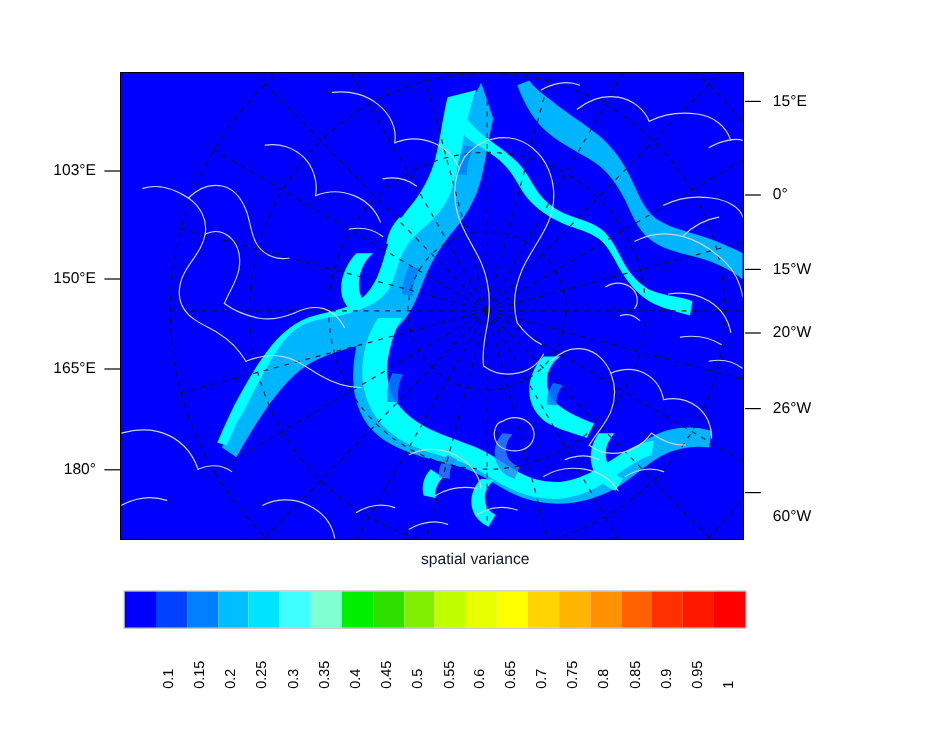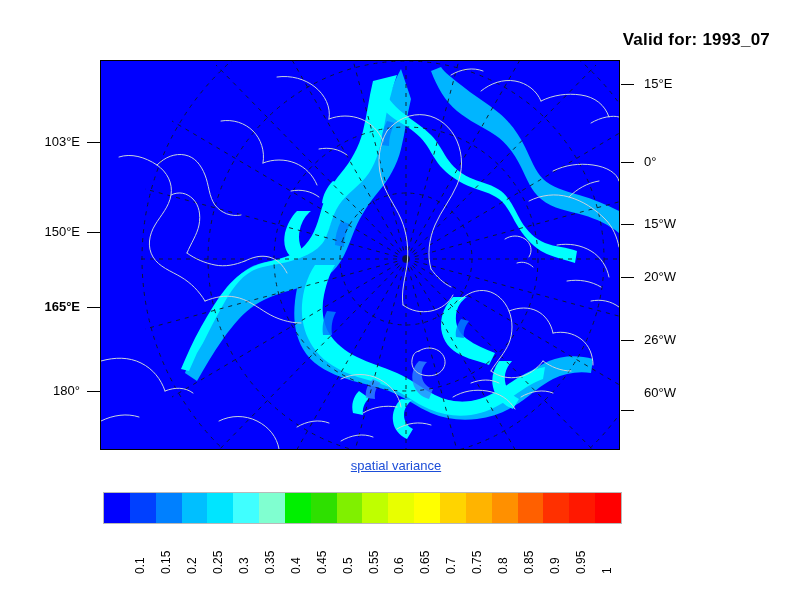--- a/index.html
+++ b/index.html
@@ -27,21 +27,21 @@
   .tick-r{width:13px;}
 
   .axlabel{
     position:absolute;font-size:13px;color:#000;white-space:nowrap;
   }
   .axlabel.left{text-align:right;}
   .axlabel.right{text-align:center;}
 
   .cb-caption{
     position:absolute;left:0;top:458px;width:792px;text-align:center;
-    font-size:13px;color:#1d4ed8;text-decoration:underline;
+    font-size:13px;color:#0f172a;
   }
 
   .cbar{
     position:absolute;left:103px;top:492px;width:519px;height:32px;
     border:1px solid #b9b9b9;box-sizing:border-box;
     display:flex;
   }
   .cbar .band{flex:1 1 0;height:100%;}
 
   .cb-tickwrap{position:absolute;left:103px;top:528px;width:519px;height:70px;}
@@ -49,21 +49,20 @@
     position:absolute;top:0;font-size:12px;color:#000;
     transform:rotate(-90deg);transform-origin:left top;
     white-space:nowrap;
   }
 </style>
 </head>
 <body>
 
 <div id="stage">
 
-  <div class="title">Valid for: 1993_07</div>
 
   <div class="map-frame">
     <svg class="map-svg" viewBox="0 0 518 388">
       <defs>
         <clipPath id="clipmap">
             <rect x="0" y="0" width="518" height="388"></rect>
           </clipPath>
       </defs>
 
       <g clip-path="url(#clipmap)">
@@ -237,36 +236,36 @@
     </svg>
   </div>
 
   <div class="tick" style="left:87px;top:142px;"></div>
   <div class="tick" style="left:87px;top:232px;"></div>
   <div class="tick" style="left:87px;top:307px;"></div>
   <div class="tick" style="left:87px;top:391px;"></div>
 
   <div class="axlabel left" style="left:0;width:80px;top:134px;">103°E</div>
   <div class="axlabel left" style="left:0;width:80px;top:224px;">150°E</div>
-  <div class="axlabel left" style="left:0;width:80px;top:299px;font-weight:bold;">165°E</div>
+  <div class="axlabel left" style="left:0;width:80px;top:299px;">165°E</div>
   <div class="axlabel left" style="left:0;width:80px;top:383px;">180°</div>
 
   <div class="tick tick-r" style="left:621px;top:84px;"></div>
   <div class="tick tick-r" style="left:621px;top:162px;"></div>
   <div class="tick tick-r" style="left:621px;top:224px;"></div>
   <div class="tick tick-r" style="left:621px;top:277px;"></div>
   <div class="tick tick-r" style="left:621px;top:340px;"></div>
   <div class="tick tick-r" style="left:621px;top:410px;"></div>
 
   <div class="axlabel right" style="left:644px;top:76px;">15°E</div>
   <div class="axlabel right" style="left:644px;top:154px;">0°</div>
   <div class="axlabel right" style="left:644px;top:216px;">15°W</div>
   <div class="axlabel right" style="left:644px;top:269px;">20°W</div>
   <div class="axlabel right" style="left:644px;top:332px;">26°W</div>
-  <div class="axlabel right" style="left:644px;top:385px;">60°W</div>
+  <div class="axlabel right" style="left:644px;top:422px;">60°W</div>
 
   <div class="cb-caption">spatial variance</div>
   <div class="cbar" id="cbar">
       <div class="band" style="background: rgb(0, 0, 255);"></div>
       <div class="band" style="background: rgb(0, 64, 255);"></div>
       <div class="band" style="background: rgb(0, 128, 255);"></div>
       <div class="band" style="background: rgb(0, 191, 255);"></div>
       <div class="band" style="background: rgb(0, 229, 255);"></div>
       <div class="band" style="background: rgb(64, 255, 255);"></div>
       <div class="band" style="background: rgb(128, 255, 208);"></div>

